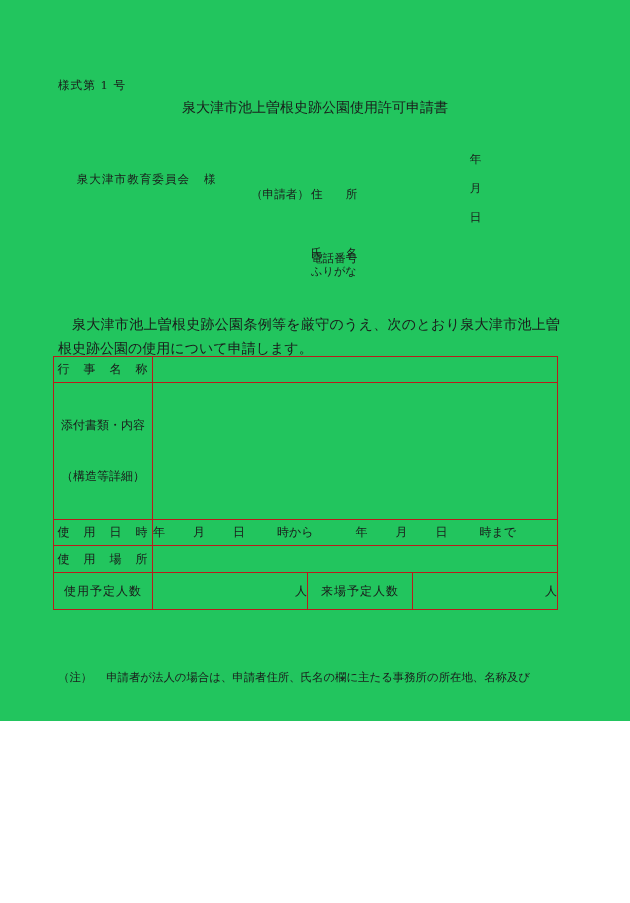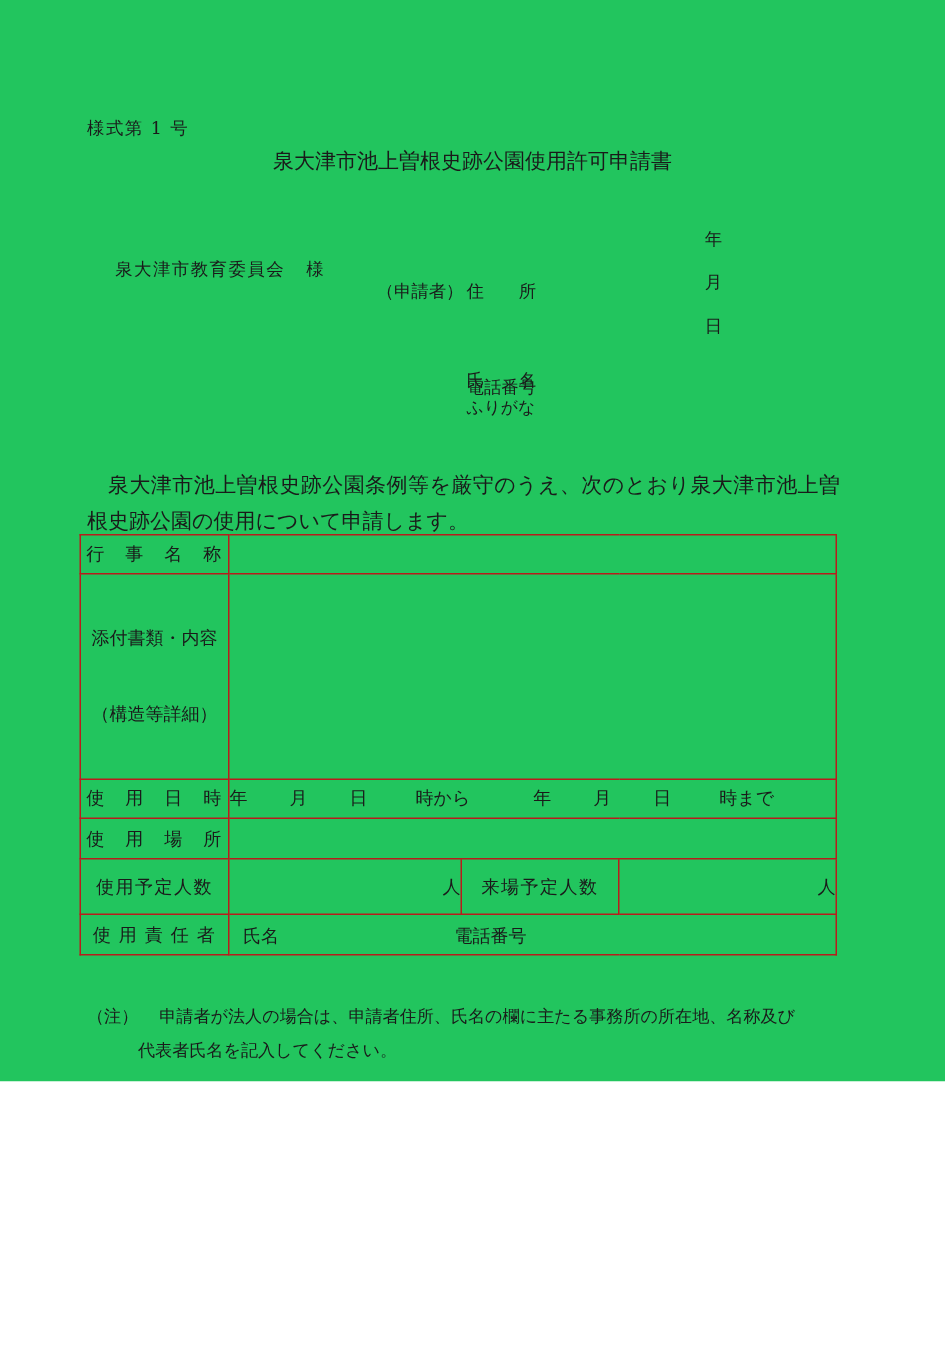--- a/index.html
+++ b/index.html
@@ -196,30 +196,22 @@
         <td class="field" colspan="3"></td>
       </tr>
 
       <tr class="r-people">
         <td class="label sp1">使用予定人数</td>
         <td class="field rpad"><span>人</span></td>
         <td class="label sp1">来場予定人数</td>
         <td class="field rpad"><span>人</span></td>
       </tr>
 
-      <tr class="r-manager">
-        <td class="label sp1">使 用 責 任 者</td>
-        <td class="field" colspan="3">
-          <span class="mgr-name">氏名</span>
-          <span class="mgr-phone">電話番号</span>
-        </td>
-      </tr>
 
 
     </tbody>
   </table>
 
   <div class="jp" id="footnote">
     <span class="fn-body"><span>（注）</span><span class="fn-ind"></span><span>申請者が法人の場合は、申請者住所、氏名の欄に主たる事務所の所在地、名称及び</span></span>
-    <span class="fn-l2">代表者氏名を記入してください。</span>
   </div>
 
 </div>
 
 </body></html>

